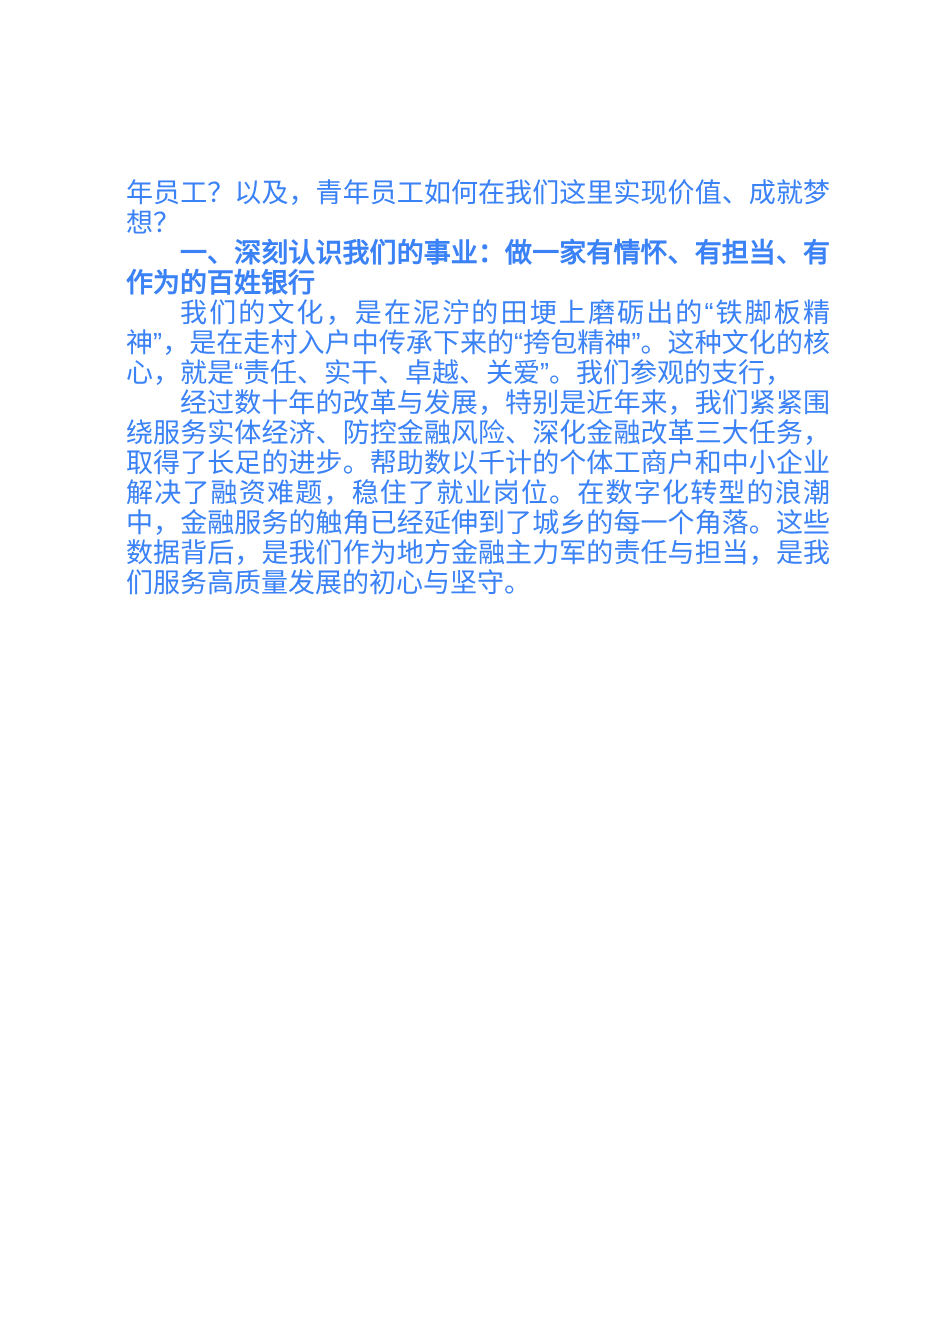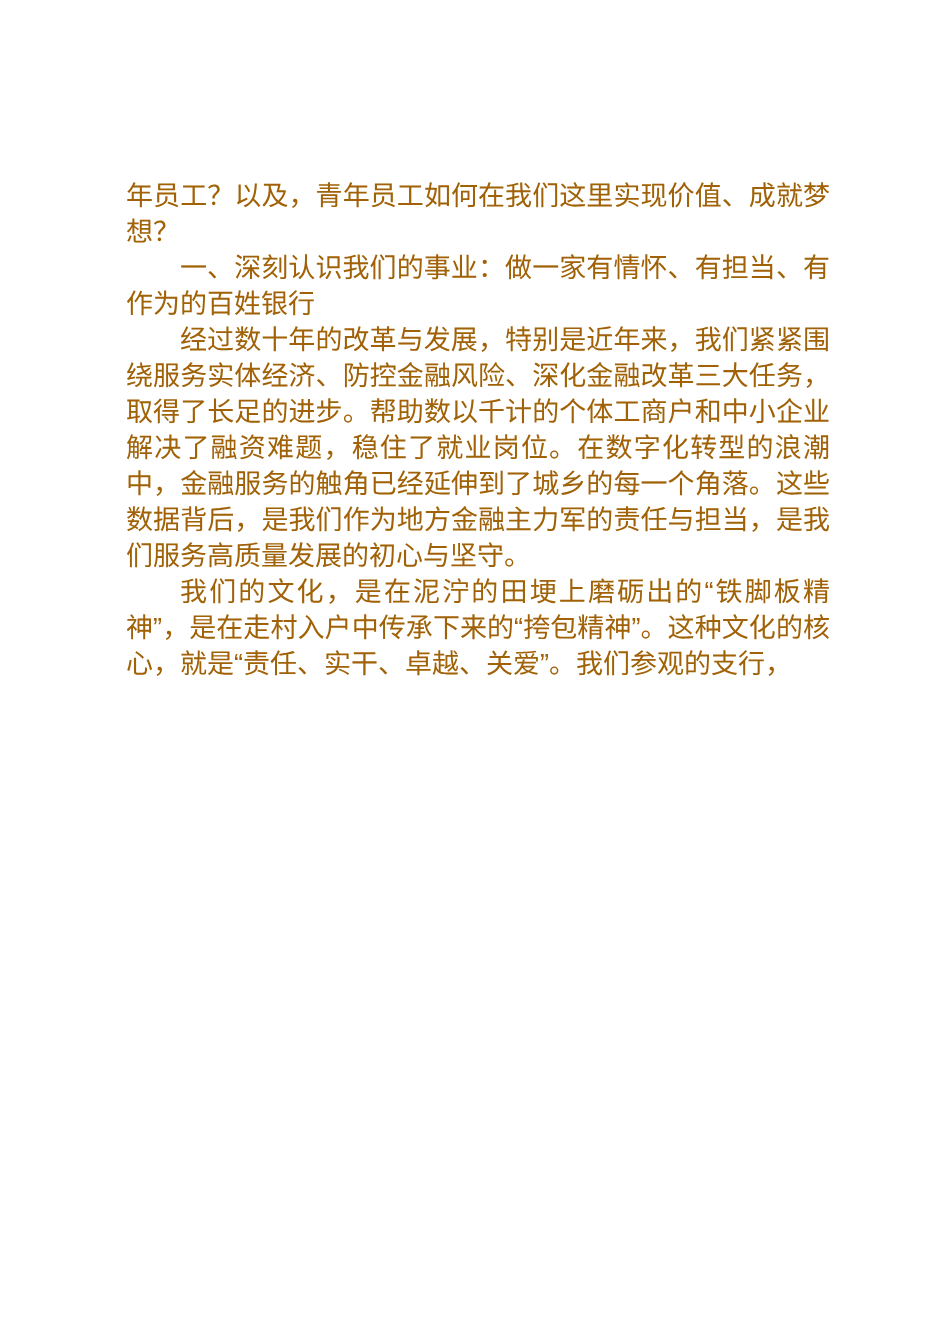--- a/index.html
+++ b/index.html
@@ -20,44 +20,44 @@
     top: 0;
     width: 950px;
     height: 1344px;
     background: #ffffff;
   }
   .doc-body {
     position: absolute;
     left: 126px;
     top: 178px;
     width: 704px;
-    color: #a16207;
+    color: #3b82f6;
     font-size: 27px;
-    line-height: 36px;
+    line-height: 30px;
     text-align: justify;
     text-justify: inter-ideograph;
     word-break: normal;
     overflow-wrap: break-word;
   }
   .doc-body p {
     margin: 0;
     padding: 0;
     text-indent: 2em;
     font-weight: 400;
   }
   .doc-body p.continuation {
     text-indent: 0;
   }
   .doc-body p.heading {
-    font-weight: 400;
+    font-weight: 700;
   }
 </style>
 </head>
 <body>
 
 <div class="page">
   <div class="doc-body">
     <p class="continuation">年员工？以及，青年员工如何在我们这里实现价值、成就梦想？</p>
     <p class="heading">一、深刻认识我们的事业：做一家有情怀、有担当、有作为的百姓银行</p>
+    <p class="body-para">我们的文化，是在泥泞的田埂上磨砺出的“铁脚板精神”，是在走村入户中传承下来的“挎包精神”。这种文化的核心，就是“责任、实干、卓越、关爱”。我们参观的支行，</p>
     <p class="body-para">经过数十年的改革与发展，特别是近年来，我们紧紧围绕服务实体经济、防控金融风险、深化金融改革三大任务，取得了长足的进步。帮助数以千计的个体工商户和中小企业解决了融资难题，稳住了就业岗位。在数字化转型的浪潮中，金融服务的触角已经延伸到了城乡的每一个角落。这些数据背后，是我们作为地方金融主力军的责任与担当，是我们服务高质量发展的初心与坚守。</p>
-    <p class="body-para">我们的文化，是在泥泞的田埂上磨砺出的“铁脚板精神”，是在走村入户中传承下来的“挎包精神”。这种文化的核心，就是“责任、实干、卓越、关爱”。我们参观的支行，</p>
   </div>
 </div>
 
 </body></html>

